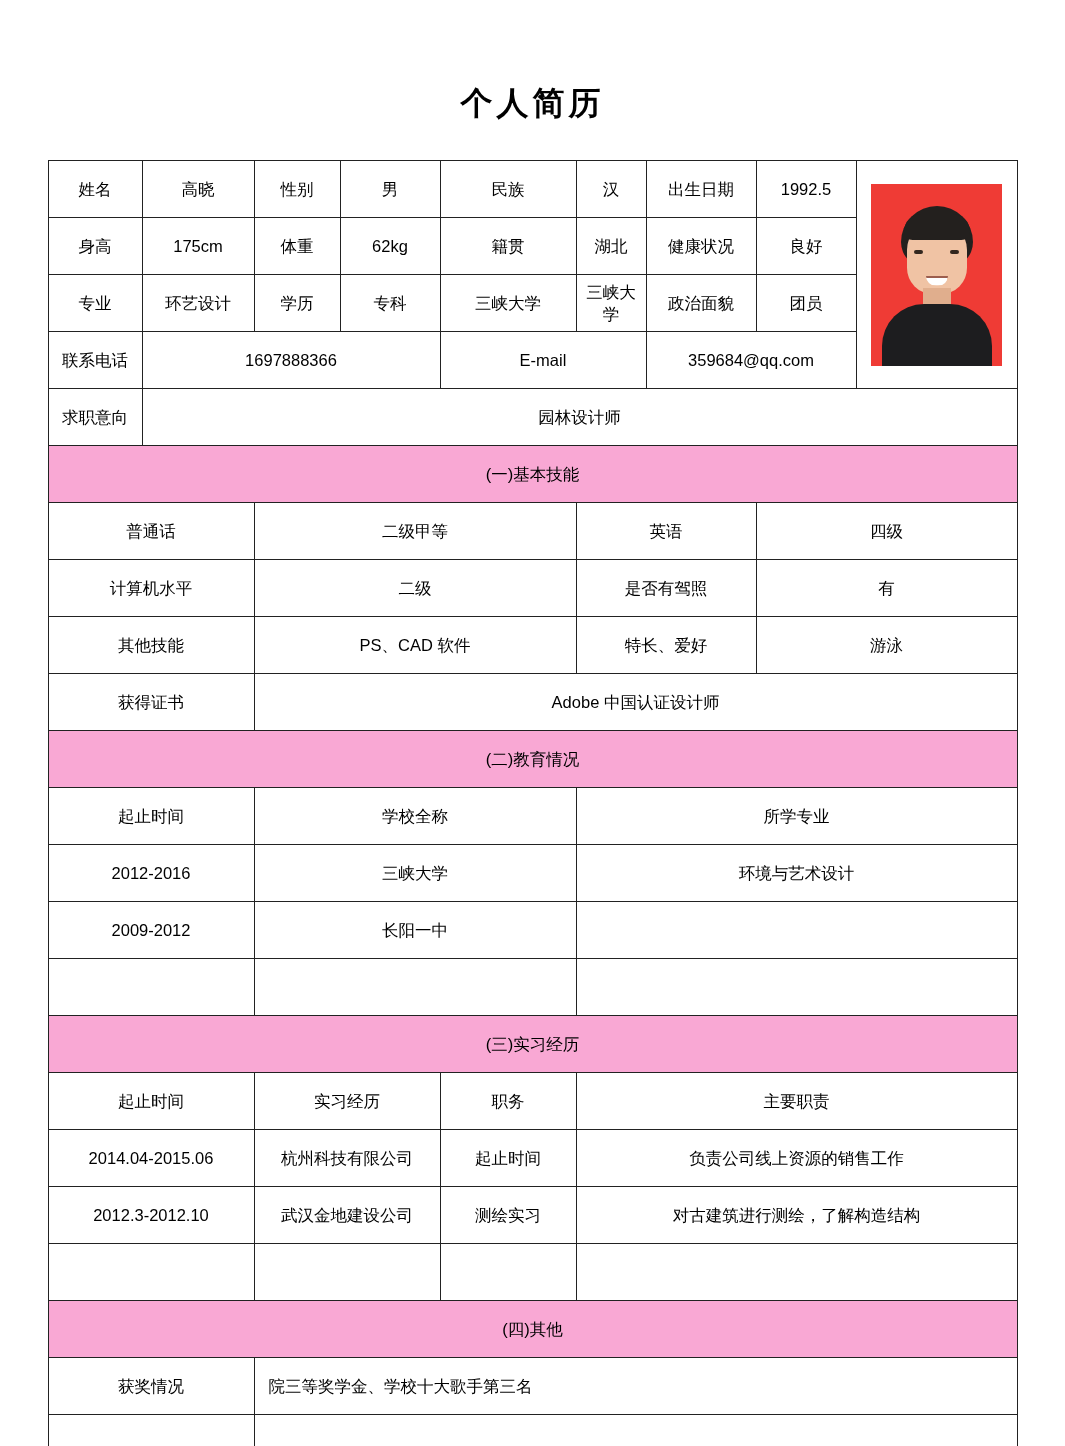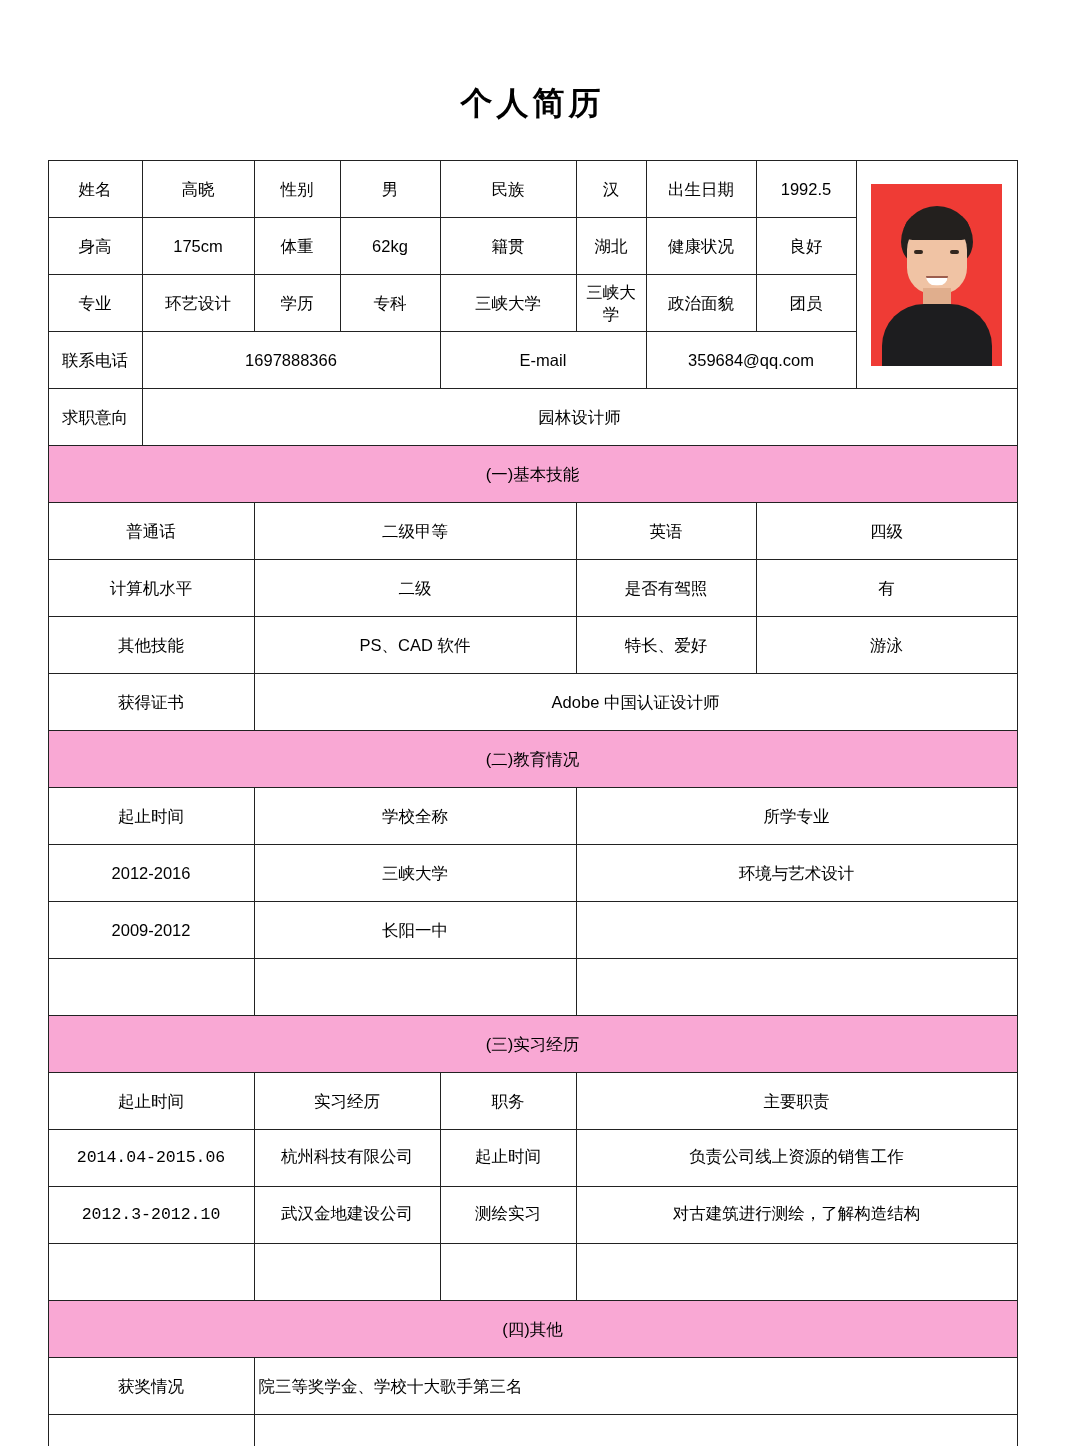--- a/index.html
+++ b/index.html
@@ -133,21 +133,20 @@
     left: 50%;
     transform: translateX(-50%);
     bottom: 0;
     width: 110px;
     height: 62px;
     background: #1d1d1f;
     border-radius: 42px 42px 0 0;
   }
   .small {
     font-size: 15.5px;
-    font-family: Liberation Mono, monospace;
   }
   .two-line {
     line-height: 1.25;
   }
 </style>
 </head>
 <body>
 
 <div class="page">
 
@@ -300,21 +299,21 @@
         <td colspan="2" class="tall"></td>
         <td class="tall"></td>
         <td colspan="4" class="tall"></td>
       </tr>
 
       <tr>
         <td class="section" colspan="9">(四)其他</td>
       </tr>
       <tr>
         <td colspan="2" class="tall">获奖情况</td>
-        <td colspan="7" class="tall" style="text-align:left; padding-left:4px;">院三等奖学金、学校十大歌手第三名</td>
+        <td colspan="7" class="tall" style="text-align:left; padding-left:14px;">院三等奖学金、学校十大歌手第三名</td>
       </tr>
       <tr>
         <td colspan="2" style="height:92px;">自我评价</td>
         <td colspan="7" style="height:92px; text-align:left; padding-left:14px;">本人性格开朗，兴趣广泛，适应能力强，在工作实践中吃苦耐劳，上手快。</td>
       </tr>
     </tbody>
   </table>
 </div>
 
 </body></html>

